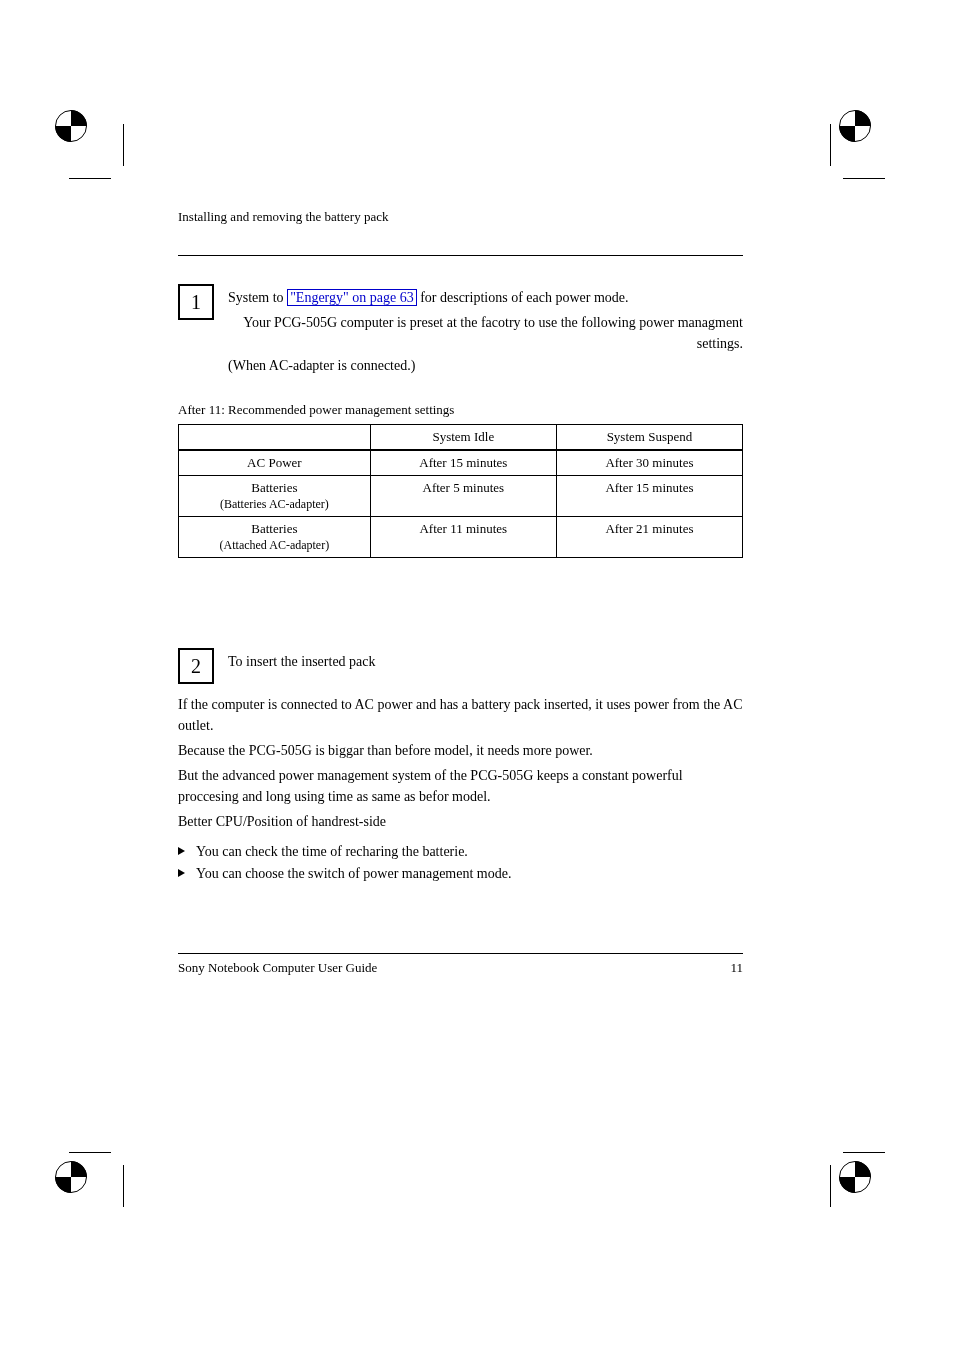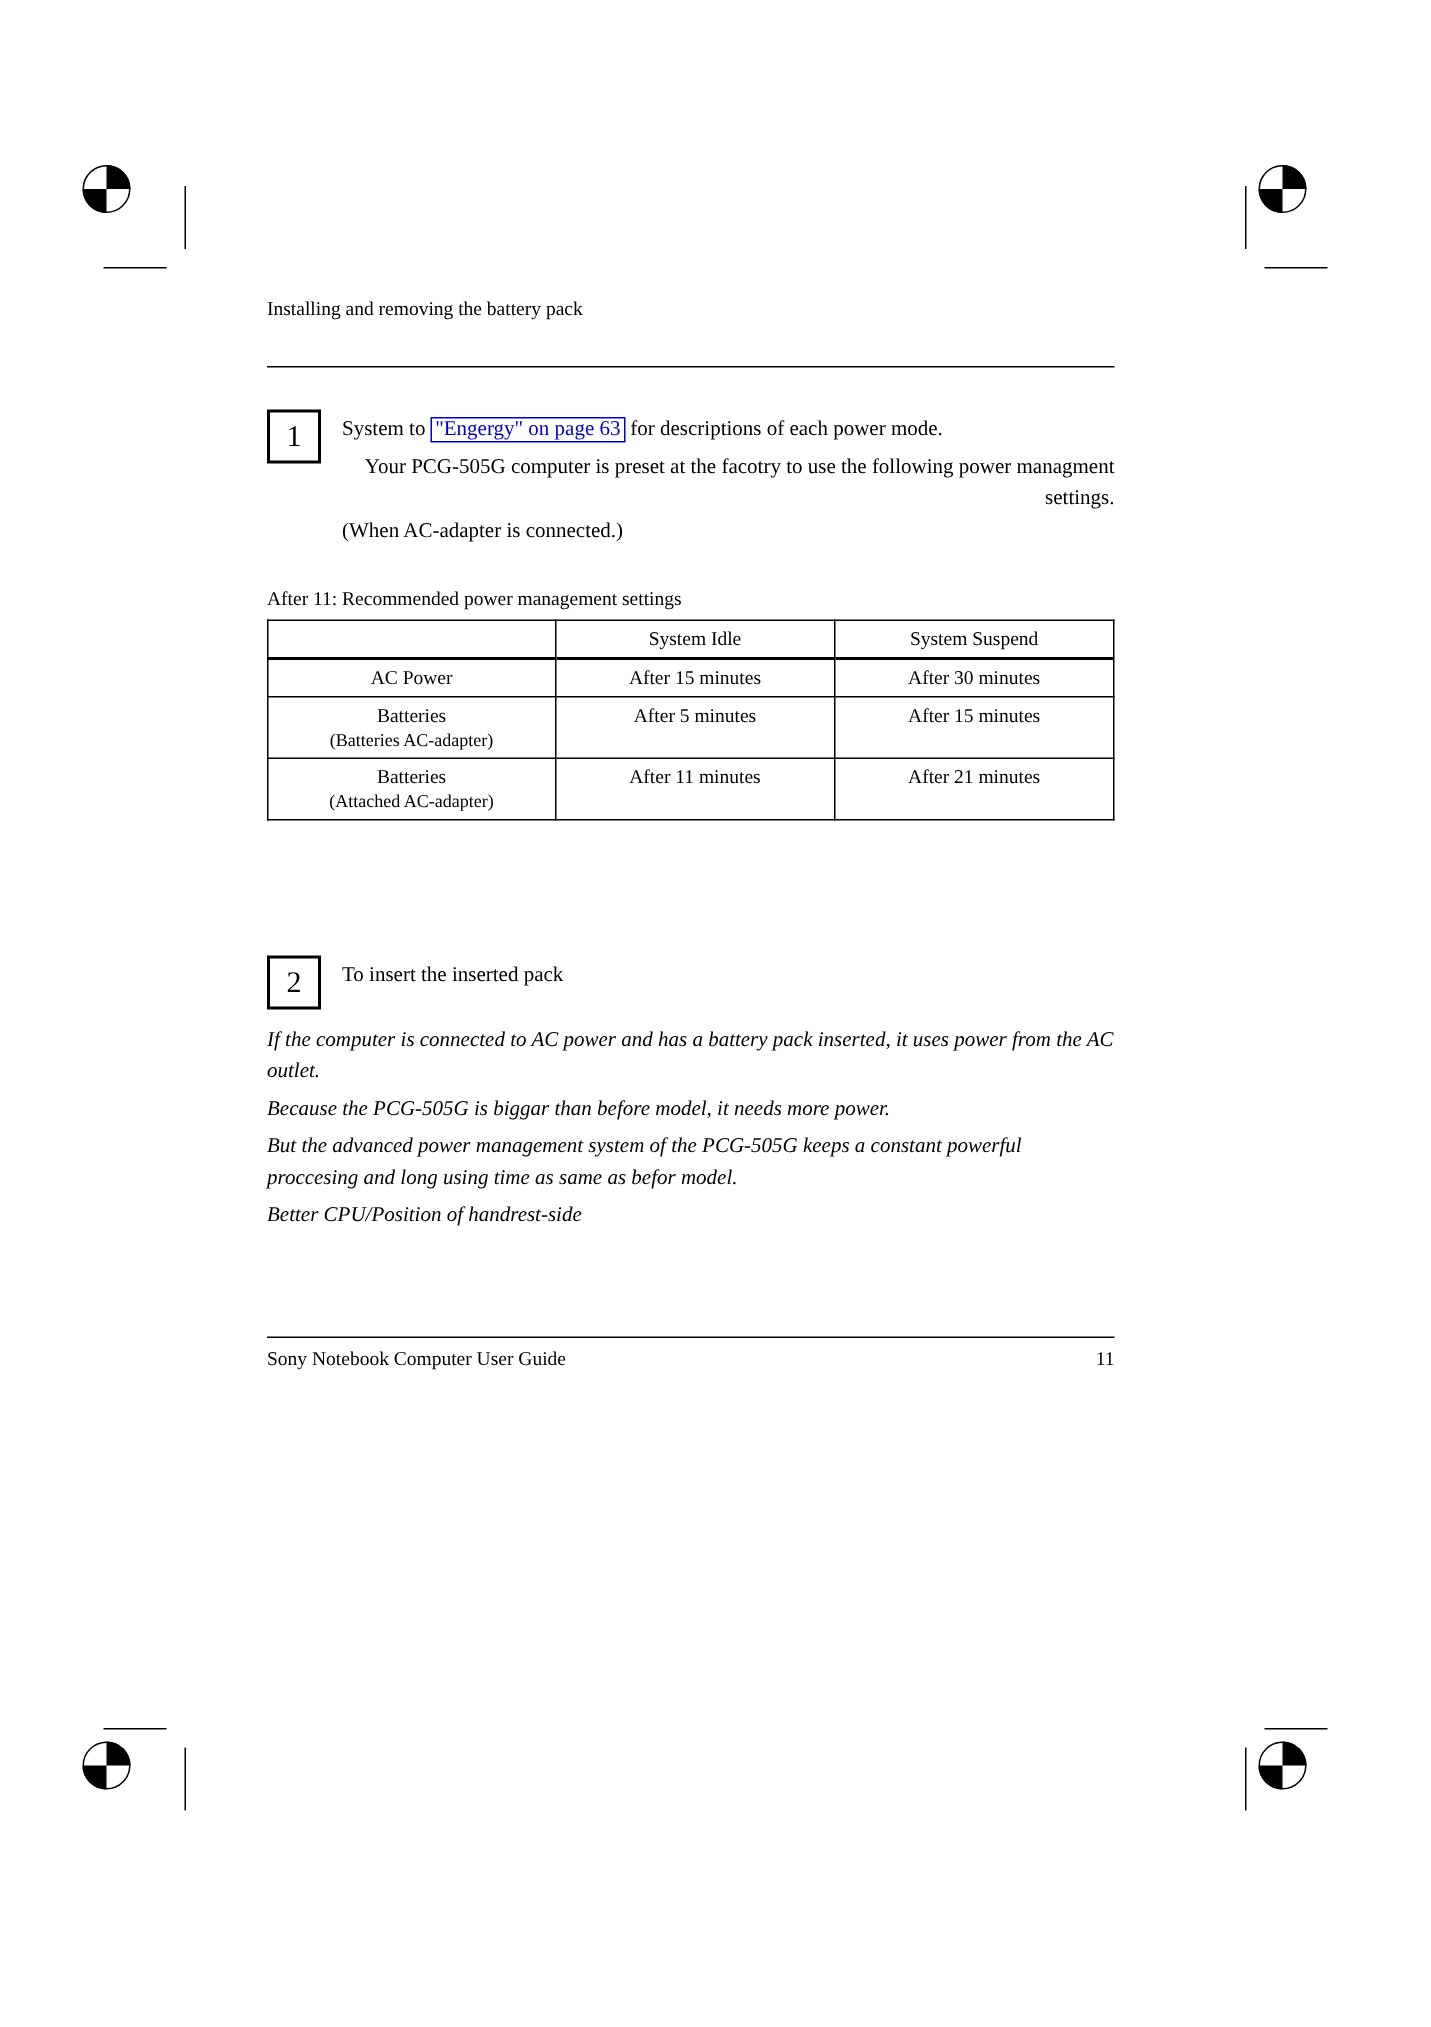--- a/index.html
+++ b/index.html
@@ -42,21 +42,21 @@
   .bl .crop-tick-v { left: 68px; bottom: 14px; top: auto; }
   .bl .crop-tick-h { left: 14px; bottom: 68px; top: auto; }
   .br .crop-tick-v { right: 68px; bottom: 14px; top: auto; left: auto; }
   .br .crop-tick-h { right: 14px; bottom: 68px; top: auto; left: auto; }
 
   .crop-half-a { top: 0; left: 16px; border-top-right-radius: 16px; }
   .crop-half-b { top: 16px; left: 0; border-bottom-left-radius: 16px; }
 
   .page {
     position: absolute;
-    top: 222px;
+    top: 233px;
     left: 178px;
     width: 565px;
   }
   .header-rule {
     border-top: 1px solid #000;
     margin-bottom: 28px;
   }
   .header-text {
     font-size: 13px;
     margin-top: -24px;
@@ -122,21 +122,20 @@
   table.power col.c2 { width: 33%; }
   table.power col.c3 { width: 33%; }
   table.power td .sub { font-size: 12px; }
   .section-body {
     margin-top: 10px;
   }
   .section-body p {
     font-size: 14px;
     line-height: 1.5;
     margin-bottom: 4px;
-    font-style: italic;
   }
   ul.triangle {
     list-style: none;
     margin-top: 10px;
   }
   ul.triangle li {
     font-size: 14px;
     line-height: 1.4;
     padding-left: 18px;
     position: relative;
@@ -249,20 +248,24 @@
     <div class="step-box">2</div>
     <div class="step-right">
       <span class="lead">To insert the inserted pack</span>
     </div>
   </div>
   <div class="section-body">
     <p>If the computer is connected to AC power and has a battery pack inserted, it uses power from the AC outlet.</p>
     <p>Because the PCG-505G is biggar than before model, it needs more power.</p>
     <p>But the advanced power management system of the PCG-505G keeps a constant powerful proccesing and long using time as same as befor model.</p>
     <p>Better CPU/Position of handrest-side</p>
+    <ul class="triangle">
+      <li>You can check the time of recharing the batterie.</li>
+      <li>You can choose the switch of power management mode.</li>
+    </ul>
   </div>
 
   <div class="footer-rule"></div>
   <div class="footer-text">
     <span>Sony Notebook Computer User Guide</span>
     <span>11</span>
   </div>
 </div>
 
 </body></html>

